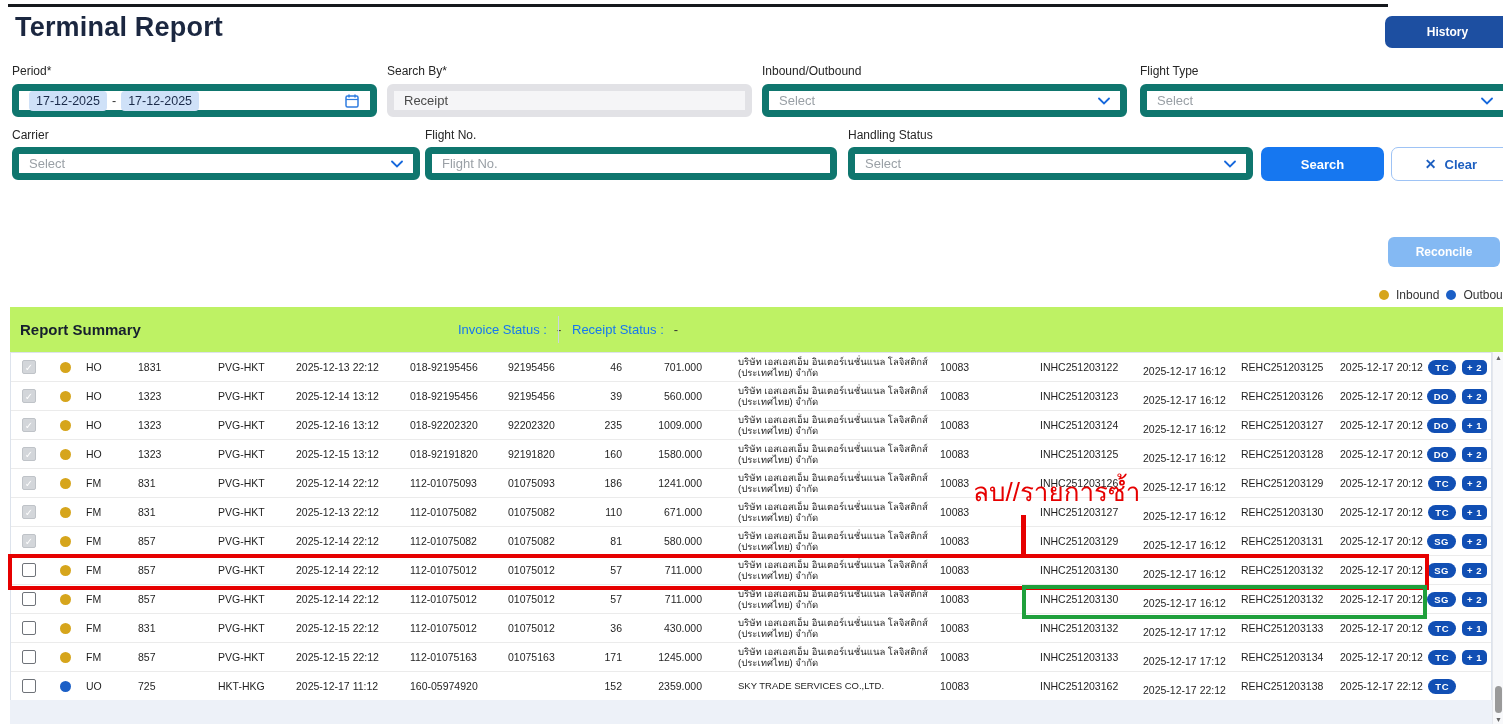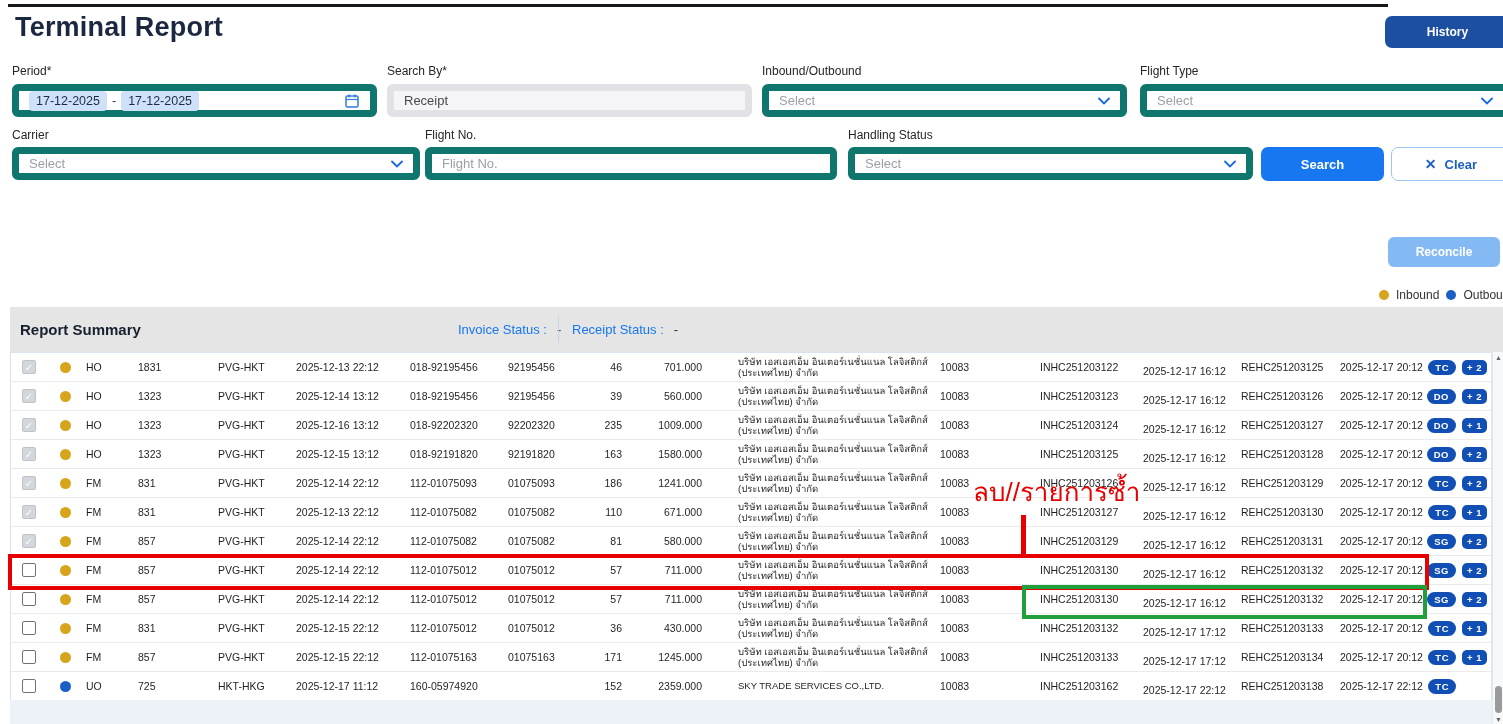--- a/index.html
+++ b/index.html
@@ -33,21 +33,21 @@
   .cal { margin-left:auto; display:flex; align-items:center; }
   input.txt { width:100%; height:100%; border:none; outline:none; font-size:13px;
     font-family:"Liberation Sans",sans-serif; background:transparent; color:#333; }
   input.txt::placeholder { color:#9aa0a6; }
 
   .legend { position:absolute; left:1379px; top:288px; display:flex; align-items:center;
     gap:7px; font-size:12px; color:#333; white-space:nowrap; }
   .ldot { width:10px; height:10px; border-radius:50%; display:inline-block; }
 
   .sumbar { position:absolute; left:10px; top:307px; width:1493px; height:45px;
-    background:#e5e5e5; display:flex; align-items:center; }
+    background:#bef264; display:flex; align-items:center; }
   .sumtitle { position:absolute; left:10px; font-size:15px; font-weight:bold; color:#16202e; }
   .sumsearch { position:absolute; left:142px; top:7px; width:291px; height:30px; background:#fff;
     border:1px solid #d9d9d9; border-radius:8px; display:flex; align-items:center; padding:0 10px; gap:8px; }
   .sumsearch input { border:none; outline:none; flex:1; font-size:11.5px;
     font-family:"Liberation Sans",sans-serif; }
   .sumsearch input::placeholder { color:#9aa0a6; }
   .statgrp { position:absolute; display:flex; align-items:center; gap:10px; font-size:13px; }
   .statlbl { color:#1677f0; }
   .statval { color:#333; }
   .vdiv { position:absolute; left:548px; top:9px; width:1px; height:27px; background:#c9d4e2; }
@@ -297,21 +297,21 @@
           </div>
     <div class="c dotc">
             <span class="dotp" style="background: rgb(214, 165, 28);"></span>
           </div>
     <div class="c carrier">HO</div>
     <div class="c flight">1323</div>
     <div class="c route">PVG-HKT</div>
     <div class="c fdate">2025-12-15 13:12</div>
     <div class="c mawb">018-92191820</div>
     <div class="c doc">92191820</div>
-    <div class="c pcs">163</div>
+    <div class="c pcs">160</div>
     <div class="c wt">1580.000</div>
     <div class="c agent">บริษัท เอสเอสเอ็ม อินเตอร์เนชั่นแนล โลจิสติกส์
 (ประเทศไทย) จำกัด</div>
     <div class="c branch">10083</div>
     <div class="c invno">INHC251203125</div>
     <div class="c invdate">2025-12-17 16:12</div>
     <div class="c recno">REHC251203128</div>
     <div class="c recdate">2025-12-17 20:12</div>
     <div class="c hstat">
             <span class="pill">DO</span>

